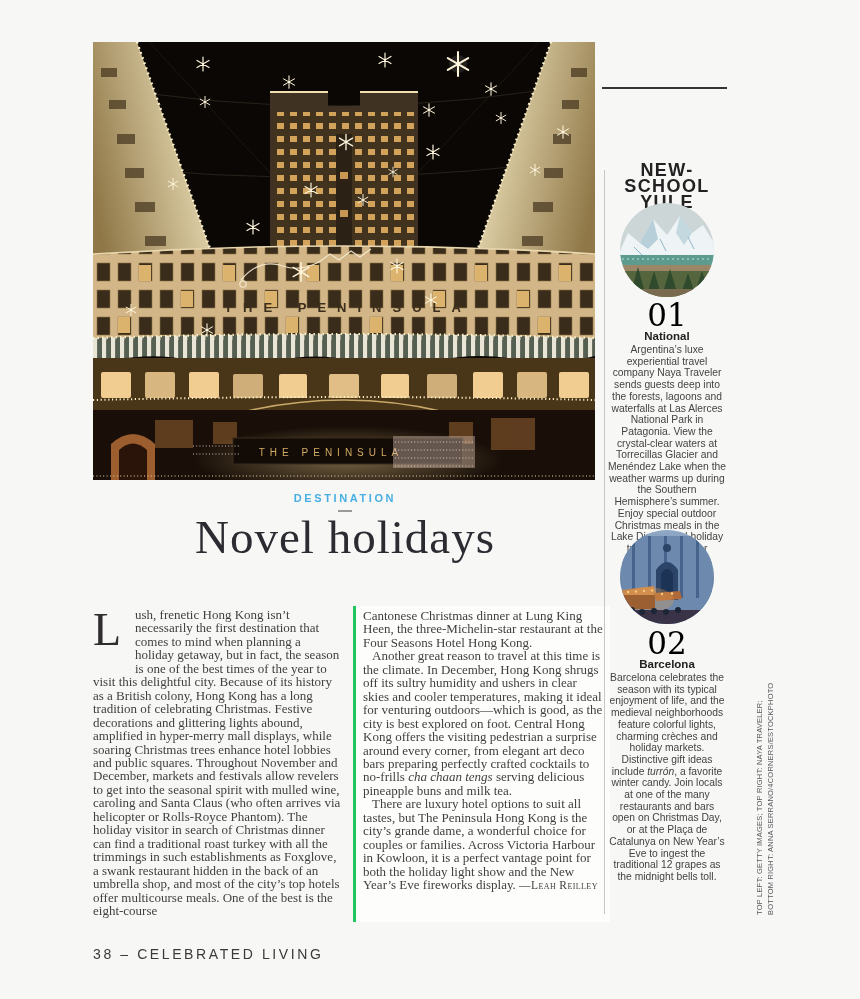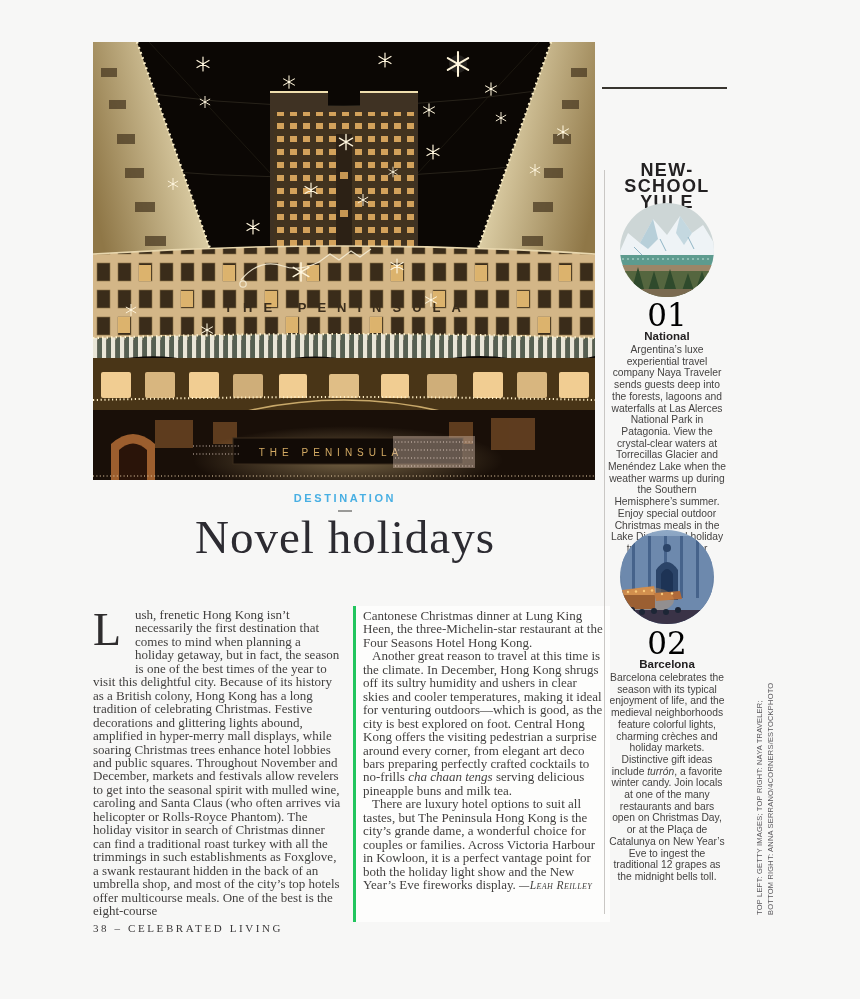--- a/index.html
+++ b/index.html
@@ -23,39 +23,39 @@
   
   .bodytext{font-family:"Liberation Serif",serif;font-size:13px;line-height:13.45px;color:#413f3e;}
   .col-left{position:absolute;left:93px;top:608px;width:249px;}
   .dropcap{float:left;font-family:"Liberation Serif",serif;font-size:46px;line-height:40px;
         height:53px;width:32px;margin:2px 10px 0 0;color:#2f2d2e;}
   .col-right-box{position:absolute;left:345px;top:606px;width:257px;height:316px;
         background:#fdfdfc;border-left:3px solid #22c55e;box-sizing:border-box;
         padding:3px 6px 0 7px;margin-left:8px;}
   .col-right-box p{margin:0;}
   .col-right-box .ind{text-indent:9px;}
-  .byline{font-variant:small-caps;font-size:11.5px;letter-spacing:.4px;font-style:italic;}
+  .byline{font-variant:small-caps;font-size:11.5px;letter-spacing:.4px;}
   .links{font-weight:bold;font-style:italic;}
   
   .rule-top{position:absolute;left:602px;top:87px;width:125px;height:2px;background:#38352f;}
   .rule-side{position:absolute;left:604px;top:170px;width:1px;height:744px;background:#c9c7c4;}
   .sb{position:absolute;left:607px;width:120px;text-align:center;}
   .sb-heading{top:162px;font-weight:bold;font-size:18px;line-height:16px;
         letter-spacing:1.4px;color:#232122;}
   .sb-circle{position:absolute;left:620px;width:94px;height:94px;border-radius:50%;overflow:hidden;}
   .sb-num{font-family:"DejaVu Serif",serif;font-size:31px;line-height:28px;color:#000000;}
   .sb-title{font-weight:bold;font-size:11.5px;color:#232122;}
   .sb-text{font-size:10.3px;line-height:11.7px;color:#454342;}
   
   .credit-line{position:absolute;white-space:nowrap;transform:rotate(-90deg);
         transform-origin:0 0;font-size:7.5px;letter-spacing:.2px;color:#5a585c;}
   .credit-1{left:755px;top:915px;}
   .credit-2{left:766px;top:915px;}
-  .footer{position:absolute;left:93px;top:922px;font-family:Liberation Serif, serif;
-        font-size:11px;letter-spacing:2.6px;color:#3b393a;}
+  .footer{position:absolute;left:93px;top:946px;font-family:Liberation Sans, sans-serif;
+        font-size:14px;letter-spacing:2.6px;color:#3b393a;}
 </style>
 </head>
 <body>
 
 <div class="page">
 
   <div class="photo">
     <svg viewBox="0 0 502 438" width="502" height="438">
       <defs>
         <linearGradient id="wingL" x1="1" y1="0.15" x2="0" y2="0.6">

